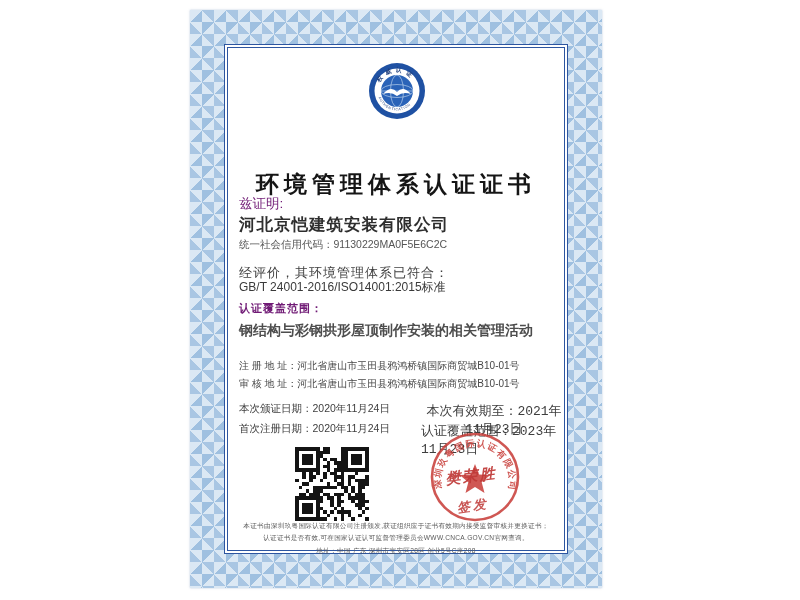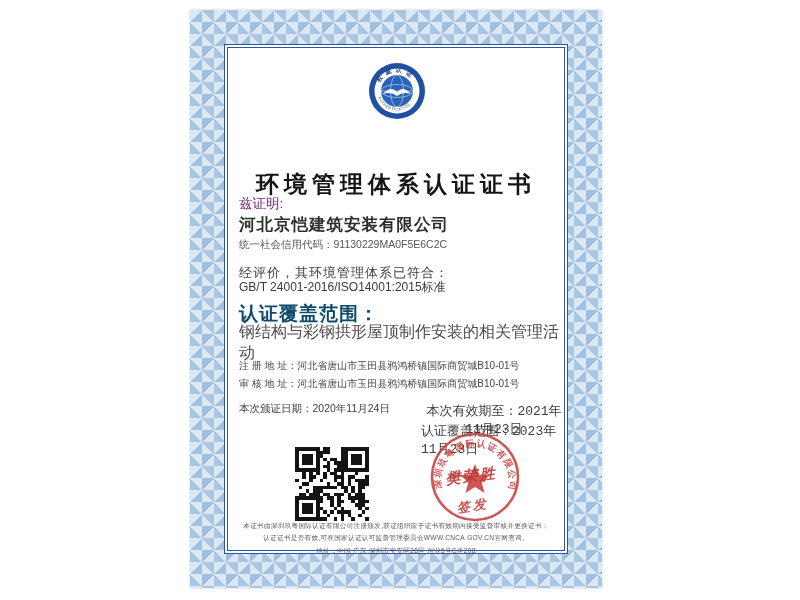--- a/index.html
+++ b/index.html
@@ -27,22 +27,22 @@
   .abs{position:absolute;}
   .center{left:0;right:0;text-align:center;}
   .emblem{left:142px;top:16px;width:60px;height:60px;}
   .title{top:76px;font-size:23px;font-weight:700;color:#151515;letter-spacing:5px;margin-top:48px;}
   .certno{top:126px;left:14px;font-size:11px;color:#4f4f4f;letter-spacing:1px;}
   .certify{top:150px;left:14px;font-size:13.5px;color:#701a75;}
   .company{top:169px;left:14px;font-size:16.5px;font-weight:700;color:#2e2e2e;letter-spacing:1px;}
   .credit{top:193px;left:14px;font-size:10.5px;color:#555;text-align:right;}
   .evaluation{top:211px;left:14px;font-size:13px;color:#3f3f3f;letter-spacing:1px;margin-top:8px;}
   .standard{top:234px;left:14px;font-size:12px;color:#3a3a3a;}
-  .scopelabel{top:256px;left:14px;font-size:19px;font-weight:700;color:#0c4a6e;letter-spacing:1px;}
-  .scope{top:277px;left:14px;font-size:16px;color:#4d4d4d;}
+  .scopelabel{top:256px;left:14px;font-size:11px;font-weight:700;color:#701a75;letter-spacing:1px;}
+  .scope{top:277px;left:14px;font-size:14px;color:#4d4d4d;font-weight:bold;}
   .addr1{top:314px;left:14px;font-size:10px;color:#474747;}
   .addr2{top:332px;left:14px;font-size:10px;color:#474747;}
   .daterow1{top:357px;text-align:center;}
   .daterow2{top:377px;}
   .datecell-l{position:absolute;left:14px;font-size:10.5px;color:#3e3e3e;}
   .datecell-r{position:absolute;left:196px;font-size:13px;color:#3e3e3e;font-family:Liberation Mono, monospace;}
   .qr{left:70px;top:402px;width:74px;height:74px;}
   .qr svg{width:100%;height:100%;display:block;}
   .seal{left:204px;top:386px;width:92px;height:92px;}
   .seal svg{width:100%;height:100%;display:block;}
@@ -98,20 +98,21 @@
     <div class="abs scopelabel">认证覆盖范围：</div>
     <div class="abs scope">钢结构与彩钢拱形屋顶制作安装的相关管理活动</div>
     <div class="abs addr1">注 册 地 址：河北省唐山市玉田县鸦鸿桥镇国际商贸城B10-01号</div>
     <div class="abs addr2">审 核 地 址：河北省唐山市玉田县鸦鸿桥镇国际商贸城B10-01号</div>
 
     <div class="abs daterow1" style="left:0;right:0;height:14px;">
       <span class="datecell-l">本次颁证日期：2020年11月24日</span>
       <span class="datecell-r">本次有效期至：2021年11月23日</span>
     </div>
     <div class="abs daterow2" style="left:0;right:0;height:14px;">
+      <span class="datecell-l">首次注册日期：2020年11月24日</span>
       <span class="datecell-r">认证覆盖范围：2023年11月23日</span>
     </div>
 
     <div class="abs qr" id="qr">
         <svg viewBox="0 0 21 21" xmlns="http://www.w3.org/2000/svg" shape-rendering="crispEdges">
           <rect width="21" height="21" fill="#ffffff"></rect>
           <rect x="8" y="0" width="1" height="1" fill="#141414"></rect>
           <rect x="9" y="0" width="1" height="1" fill="#141414"></rect>
           <rect x="13" y="0" width="1" height="1" fill="#141414"></rect>
           <rect x="7" y="1" width="1" height="1" fill="#141414"></rect>

